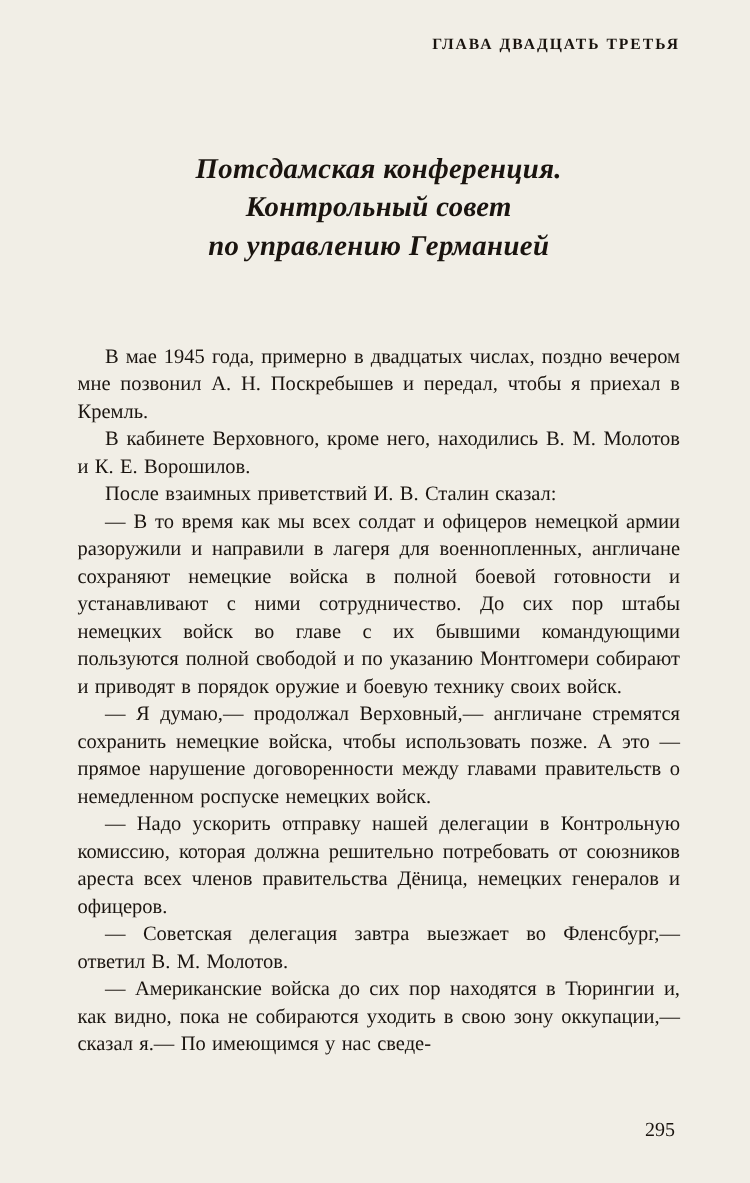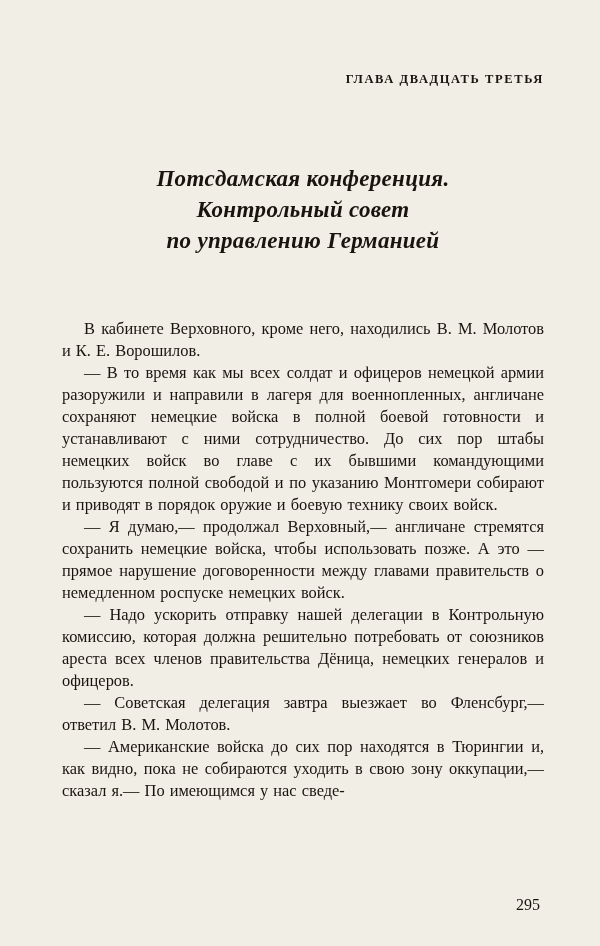--- a/index.html
+++ b/index.html
@@ -13,21 +13,21 @@
   }
   .book-page {
     position: relative;
     width: 600px;
     height: 946px;
     margin: 0 auto;
     background: var(--paper);
     color: var(--ink);
     font-family: "Liberation Serif", "DejaVu Serif", serif;
     box-sizing: border-box;
-    padding: 72px 56px 0 62px;
+    padding: 28px 56px 0 62px;
     overflow: hidden;
   }
   .running-header {
     text-align: right;
     font-size: 12.5px;
     font-weight: 700;
     letter-spacing: 1.6px;
     text-transform: uppercase;
     color: var(--ink);
   }
@@ -64,21 +64,23 @@
 
 <div class="book-page">
 
   <div class="running-header">ГЛАВА ДВАДЦАТЬ ТРЕТЬЯ</div>
 
   <h1 class="chapter-title">Потсдамская конференция.
 Контрольный совет
 по управлению Германией</h1>
 
   <div class="body-text">
+    <p>В мае 1945 года, примерно в двадцатых числах, поздно вечером мне позвонил А. Н. Поскребышев и передал, чтобы я приехал в Кремль.</p>
     <p>В кабинете Верховного, кроме него, находились В. М. Молотов и К. Е. Ворошилов.</p>
+    <p>После взаимных приветствий И. В. Сталин сказал:</p>
     <p>— В то время как мы всех солдат и офицеров немецкой армии разоружили и направили в лагеря для военнопленных, англичане сохраняют немецкие войска в полной боевой готовности и устанавливают с ними сотрудничество. До сих пор штабы немецких войск во главе с их бывшими командующими пользуются полной свободой и по указанию Монтгомери собирают и приводят в порядок оружие и боевую технику своих войск.</p>
     <p>— Я думаю,— продолжал Верховный,— англичане стремятся сохранить немецкие войска, чтобы использовать позже. А это — прямое нарушение договоренности между главами правительств о немедленном роспуске немецких войск.</p>
     <p>— Надо ускорить отправку нашей делегации в Контрольную комиссию, которая должна решительно потребовать от союзников ареста всех членов правительства Дёница, немецких генералов и офицеров.</p>
     <p>— Советская делегация завтра выезжает во Фленсбург,— ответил В. М. Молотов.</p>
     <p>— Американские войска до сих пор находятся в Тюрингии и, как видно, пока не собираются уходить в свою зону оккупации,— сказал я.— По имеющимся у нас сведе-</p>
   </div>
 
   <div class="page-number">295</div>
 
 </div>

